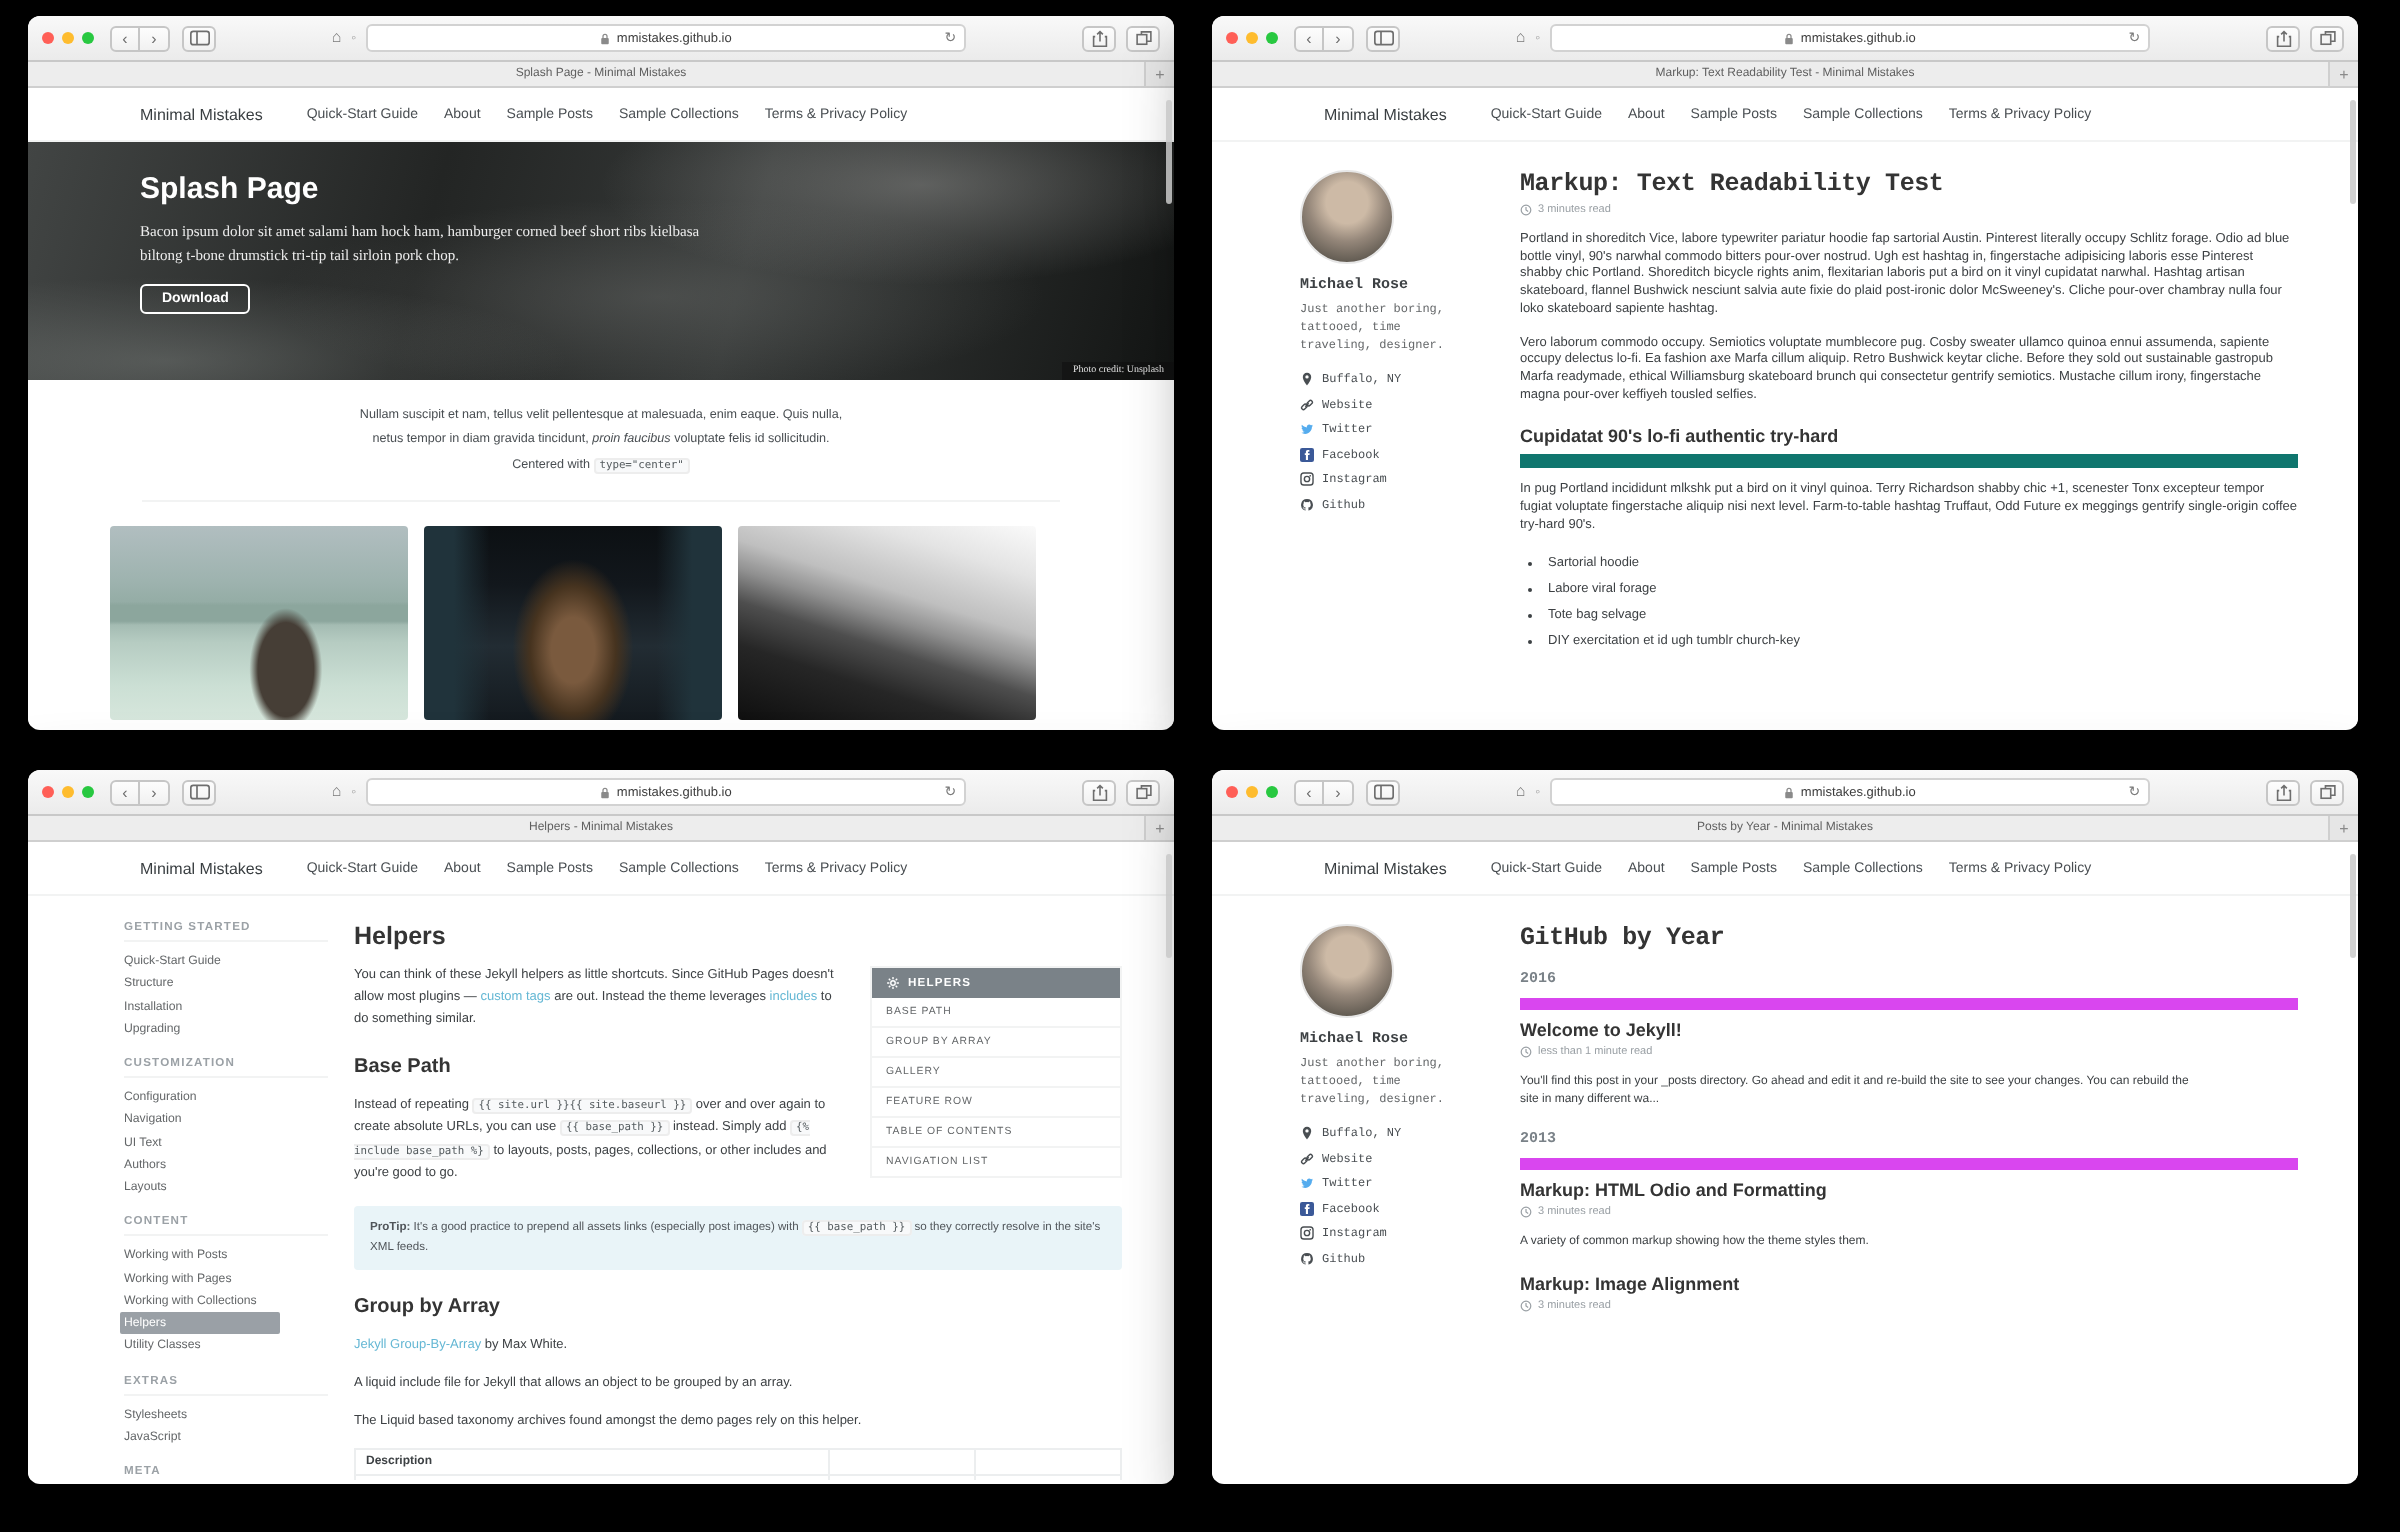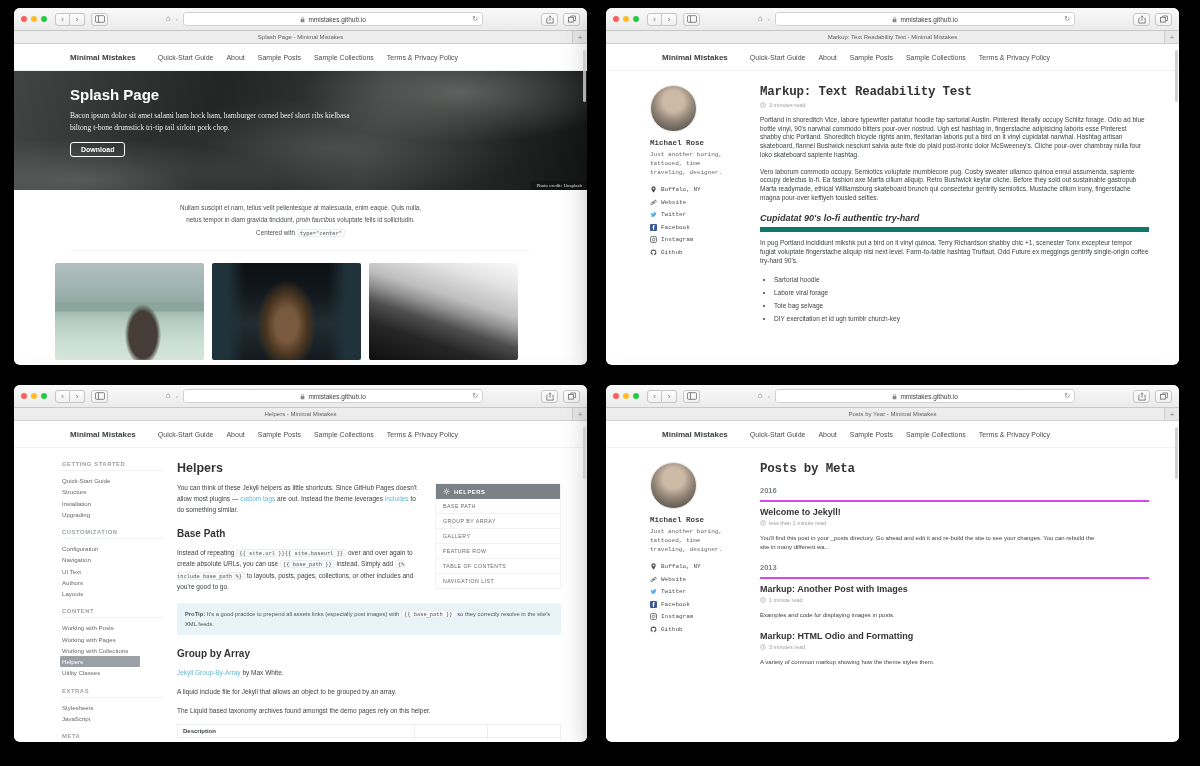--- a/index.html
+++ b/index.html
@@ -39,21 +39,21 @@
   .tab-title { font-size:6px; color:#5f5f5f; }
   .newtab-btn { position:absolute; right:0; top:0; width:15px; height:100%; border-left:1px solid #cfcfcf;
                 color:#8a8a8a; font-size:8px; display:flex; align-items:center; justify-content:center;
                 background:#e6e6e6; }
   .viewport { position:relative; height:319px; background:#fff; overflow:hidden; }
   .scroll-thumb { position:absolute; right:1px; top:6px; width:3px; height:52px; border-radius:2px;
                   background:#c9c9c9; opacity:.85; z-index:5; }
 
   
   .masthead { height:27px; border-bottom:1px solid #f2f3f3; display:flex; align-items:center; padding-left:56px; }
-  .site-title { font-size:8px; font-weight:bold; color:#393e41; margin-right:22px; }
+  .site-title { font-size:8px; font-weight:normal; color:#393e41; margin-right:22px; }
   .site-nav { display:flex; gap:13px; }
   .site-nav span { font-size:7px; color:#494e52; }
   .link { color:#64b7d4; }
   .inline-code { font-family:"DejaVu Sans Mono","Liberation Mono",monospace; font-size:5.4px;
                  background:#f8f9fa; border:1px solid #ededed; border-radius:2px; padding:0 2px; color:#545b5e; }
 
   
   .hero { height:119px; position:relative; color:#fff; padding:15px 0 0 56px;
     background:
       radial-gradient(ellipse 40% 60% at 78% 18%, rgba(160,160,158,.45), transparent 70%),
@@ -88,22 +88,22 @@
             background:radial-gradient(circle at 50% 34%, #cdbaa6 0 28%, #95877a 52%, #5e584f 82%, #474743 100%); }
   .author-name { font-size:7.5px; font-weight:bold; color:#3d4144; margin:7px 0 3px 5px; }
   .author-bio { font-size:6px; color:#646769; line-height:1.5; margin-left:5px; width:78px; }
   .author-links { margin:9px 0 0 5px; display:flex; flex-direction:column; gap:5.5px; }
   .a-link { display:flex; align-items:center; gap:4px; font-size:6px; color:#494e52; }
   .a-link svg { width:7px; height:7px; flex-shrink:0; }
   .main-col { flex:1; padding-left:12px; min-width:0; }
   .page-title { font-size:12.5px; font-weight:bold; color:#343434; letter-spacing:-.2px;font-family:Liberation Mono, monospace; }
   .page-meta { display:flex; align-items:center; gap:3px; font-size:5.5px; color:#9aa0a5; margin:3px 0 8px; }
   .body-text { font-size:6.5px; line-height:1.34; color:#3d4144; margin-bottom:8px; }
-  .section-h2 { font-size:9px; font-weight:bold; color:#343434; border-bottom:5px solid #0f766e;
-                padding-bottom:4px; margin:11px 0 7px;font-style:italic; }
+  .section-h2 { font-size:9px; font-weight:bold; color:#343434; border-bottom:7px solid #0f766e;
+                padding-bottom:4px; margin:11px 0 7px; }
   .bullet-list { margin-left:14px; }
   .bullet-list li { font-size:6.5px; color:#3d4144; line-height:2.0; }
 
   
   .docs-page { display:flex; padding:13px 26px 0 48px; }
   .doc-nav { width:102px; flex-shrink:0; }
   .doc-group { margin-bottom:9px; }
   .doc-group-title { font-size:5.8px; font-weight:bold; letter-spacing:.6px; text-transform:uppercase;
                      color:#9ba1a6; border-bottom:1px solid #f2f3f3; padding-bottom:3px; margin-bottom:4px; }
   .doc-item { display:block; font-size:6.1px; color:#646769; line-height:1.85; }
@@ -120,21 +120,21 @@
   .doc-h2 { font-size:10px; font-weight:bold; color:#343434; margin:13px 0 8px; clear:none; }
   .notice { background:#e9f4f8; border-radius:2px; padding:6px 8px; font-size:5.8px; line-height:1.75;
             color:#50555a; margin:11px 0; clear:both; }
   .helper-table { width:100%; border-collapse:collapse; margin-top:3px; font-size:6px; color:#3d4144; }
   .helper-table th, .helper-table td { border:1px solid #eceeef; padding:3px 5px; text-align:left; }
   .helper-table th { font-weight:bold; }
   .col-desc { width:62%; } .col-src { width:19%; } .col-demo { width:19%; }
 
   
   .year-label { font-size:7.5px; font-weight:bold; color:#7a8288; padding-bottom:5px;
-                border-bottom:2px solid #d946ef; margin:10px 0 5px; }
+                border-bottom:6px solid #d946ef; margin:10px 0 5px;font-family:Liberation Mono, monospace; }
   .post-item { margin-bottom:11px; }
   .post-title { font-size:9px; font-weight:bold; color:#343434; margin-bottom:2px; }
   .post-excerpt { font-size:6px; line-height:1.5; color:#3d4144; max-width:345px; }
 </style>
 </head>
 <body>
 
 <div class="desktop">
 
   <div class="window" id="win-splash">
@@ -605,54 +605,54 @@
               </span>
             <span class="a-link">
                 <svg viewBox="0 0 10 10">
                   <path d="M5 .8a4.2 4.2 0 0 0-1.33 8.19c.21.04.29-.09.29-.2v-.7c-1.17.25-1.42-.57-1.42-.57-.19-.49-.47-.62-.47-.62-.38-.26.03-.26.03-.26.42.03.65.44.65.44.38.64.98.46 1.22.35.04-.28.15-.46.27-.57-.93-.11-1.91-.47-1.91-2.08 0-.46.16-.83.43-1.13-.04-.1-.19-.53.04-1.1 0 0 .35-.11 1.15.43a4 4 0 0 1 2.1 0c.8-.54 1.15-.43 1.15-.43.23.57.08 1 .04 1.1.27.3.43.67.43 1.13 0 1.61-.98 1.96-1.92 2.07.15.13.29.39.29.78v1.16c0 .11.08.24.29.2A4.2 4.2 0 0 0 5 .8z" fill="#494e52"></path>
                 </svg>
                 <span>Github</span>
               </span>
           </div>
         </div>
         <div class="main-col">
-          <h1 class="page-title">Posts by Meta</h1>
+          <h1 class="page-title">GitHub by Year</h1>
           <div class="year-label">2016</div>
           <div class="post-item">
             <div class="post-title">Welcome to Jekyll!</div>
             <div class="page-meta">
                 <svg width="6" height="6" viewBox="0 0 10 10">
                   <circle cx="5" cy="5" r="4" fill="none" stroke="#9aa0a5"></circle>
                   <path d="M5 2.5V5L6.8 6.3" fill="none" stroke="#9aa0a5"></path>
                 </svg>
                 <span>less than 1 minute read</span>
               </div>
             <div class="post-excerpt">You'll find this post in your _posts directory. Go ahead and edit it and re-build the site to see your changes. You can rebuild the site in many different wa...</div>
           </div>
           <div class="year-label">2013</div>
           <div class="post-item">
-            <div class="post-title">Markup: Another Post with Images</div>
-            <div class="page-meta">
-                <svg width="6" height="6" viewBox="0 0 10 10">
-                  <circle cx="5" cy="5" r="4" fill="none" stroke="#9aa0a5"></circle>
-                  <path d="M5 2.5V5L6.8 6.3" fill="none" stroke="#9aa0a5"></path>
-                </svg>
-                <span>1 minute read</span>
-              </div>
-            <div class="post-excerpt">Examples and code for displaying images in posts.</div>
-          </div>
-          <div class="post-item">
             <div class="post-title">Markup: HTML Odio and Formatting</div>
             <div class="page-meta">
                 <svg width="6" height="6" viewBox="0 0 10 10">
                   <circle cx="5" cy="5" r="4" fill="none" stroke="#9aa0a5"></circle>
                   <path d="M5 2.5V5L6.8 6.3" fill="none" stroke="#9aa0a5"></path>
                 </svg>
                 <span>3 minutes read</span>
               </div>
             <div class="post-excerpt">A variety of common markup showing how the theme styles them.</div>
           </div>
+          <div class="post-item">
+            <div class="post-title">Markup: Image Alignment</div>
+            <div class="page-meta">
+                <svg width="6" height="6" viewBox="0 0 10 10">
+                  <circle cx="5" cy="5" r="4" fill="none" stroke="#9aa0a5"></circle>
+                  <path d="M5 2.5V5L6.8 6.3" fill="none" stroke="#9aa0a5"></path>
+                </svg>
+                <span>3 minutes read</span>
+              </div>
+
+          </div>
         </div>
       </div>
     </div>
   </div>
 
 </div>
 
 </body></html>

